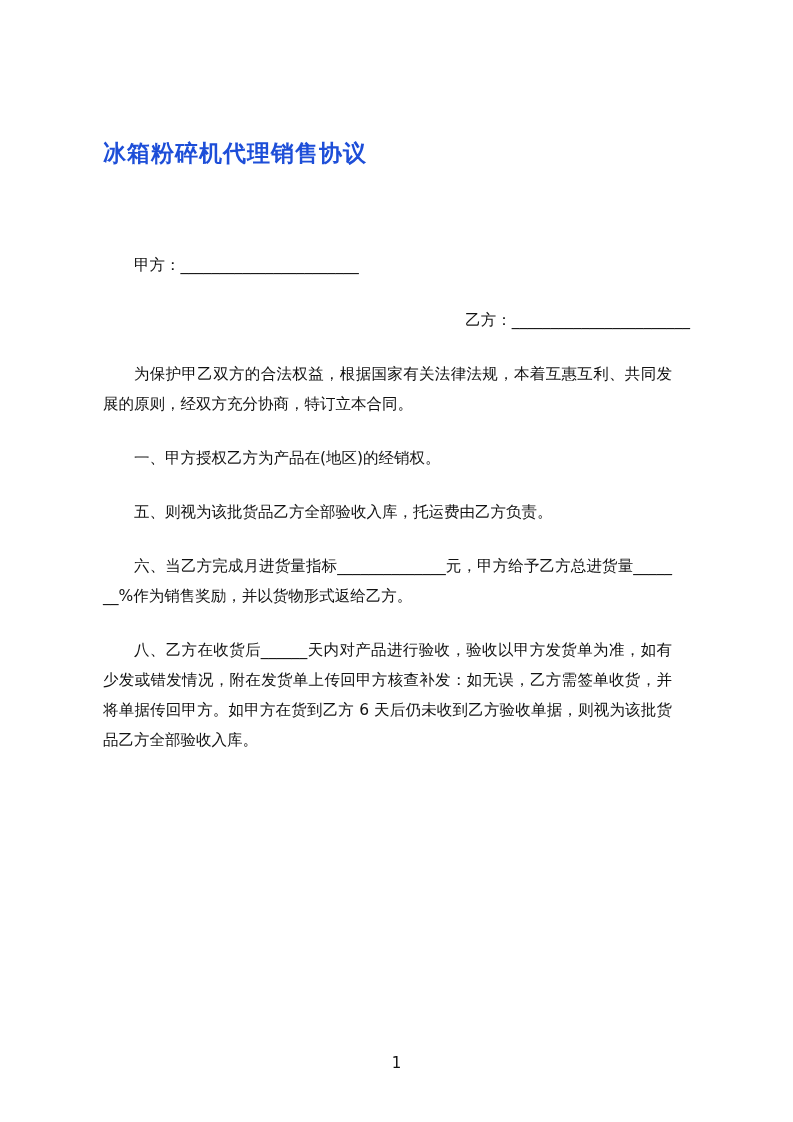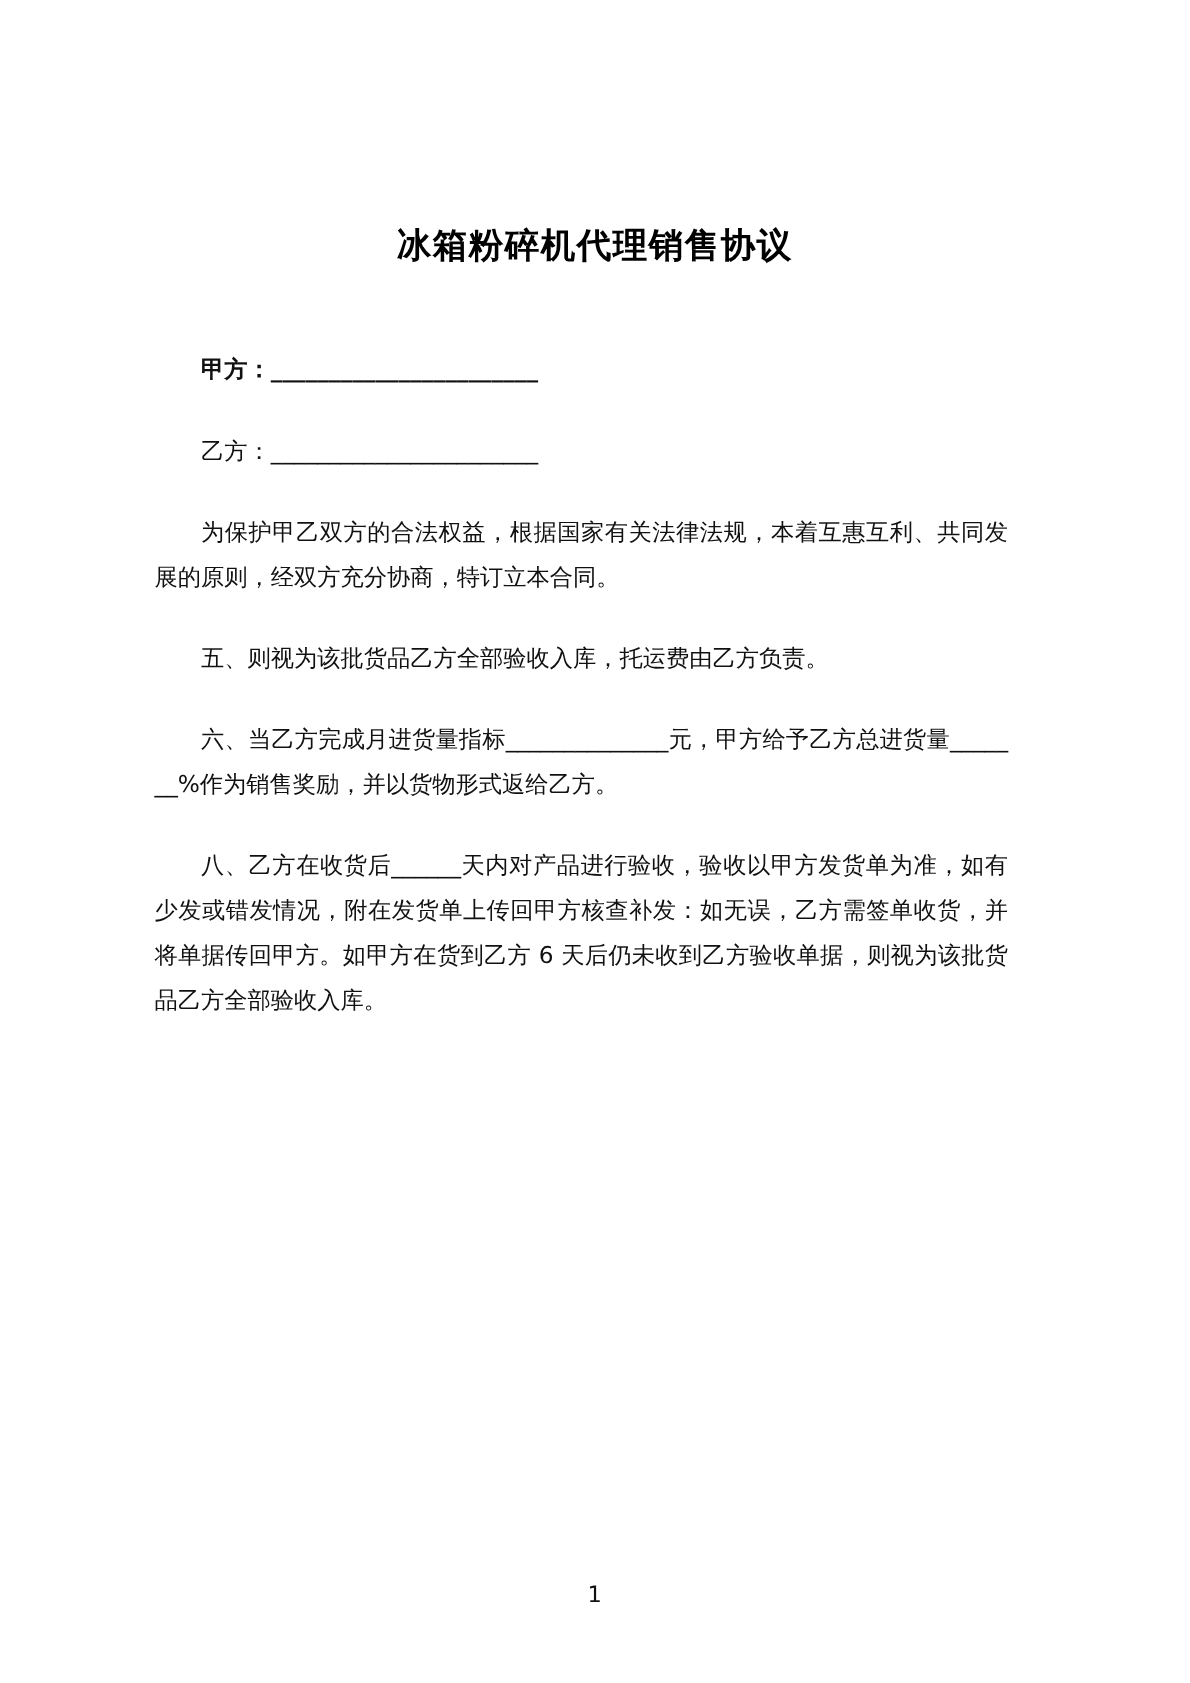--- a/index.html
+++ b/index.html
@@ -14,36 +14,36 @@
     margin: 0 auto;
     padding: 0 103px;
     position: relative;
     background: #ffffff;
     color: #111111;
     font-family: "DejaVu Sans", "Liberation Sans", sans-serif;
     font-size: 15.5px;
     overflow: hidden;
   }
   .doc-title {
-    margin: 10px;
+    margin: 0;
     padding-top: 138px;
-    text-align: center;
+    text-align: left;
     font-size: 23px;
     font-weight: bold;
     letter-spacing: 1px;
-    color: #000000;
+    color: #1d4ed8;
   }
   .party-line {
     margin: 0;
     line-height: 30px;
     text-indent: 2em;
     white-space: nowrap;
   }
-  .party-a { margin-top: 52px; font-weight: bold; }
-  .party-b { margin-top: 25px; }
+  .party-a { margin-top: 81px; }
+  .party-b { margin-top: 25px; text-align: right; }
   .clause {
     margin: 24px 18px 0 0;
     line-height: 30px;
     text-indent: 2em;
     text-align: justify;
     word-break: break-all;
   }
   .page-number {
     position: absolute;
     left: 0;
@@ -60,20 +60,21 @@
 <div class="page">
 
   <h1 class="doc-title">冰箱粉碎机代理销售协议</h1>
 
   <p class="party-line party-a">甲方：_______________________</p>
 
   <p class="party-line party-b">乙方：_______________________</p>
 
   <p class="clause">为保护甲乙双方的合法权益，根据国家有关法律法规，本着互惠互利、共同发展的原则，经双方充分协商，特订立本合同。</p>
 
+  <p class="clause">一、甲方授权乙方为产品在(地区)的经销权。</p>
 
 
 
 
   <p class="clause">五、则视为该批货品乙方全部验收入库，托运费由乙方负责。</p>
 
   <p class="clause">六、当乙方完成月进货量指标______________元，甲方给予乙方总进货量_______%作为销售奖励，并以货物形式返给乙方。</p>
 
 
   <p class="clause">八、乙方在收货后______天内对产品进行验收，验收以甲方发货单为准，如有少发或错发情况，附在发货单上传回甲方核查补发：如无误，乙方需签单收货，并将单据传回甲方。如甲方在货到乙方 6 天后仍未收到乙方验收单据，则视为该批货品乙方全部验收入库。</p>

